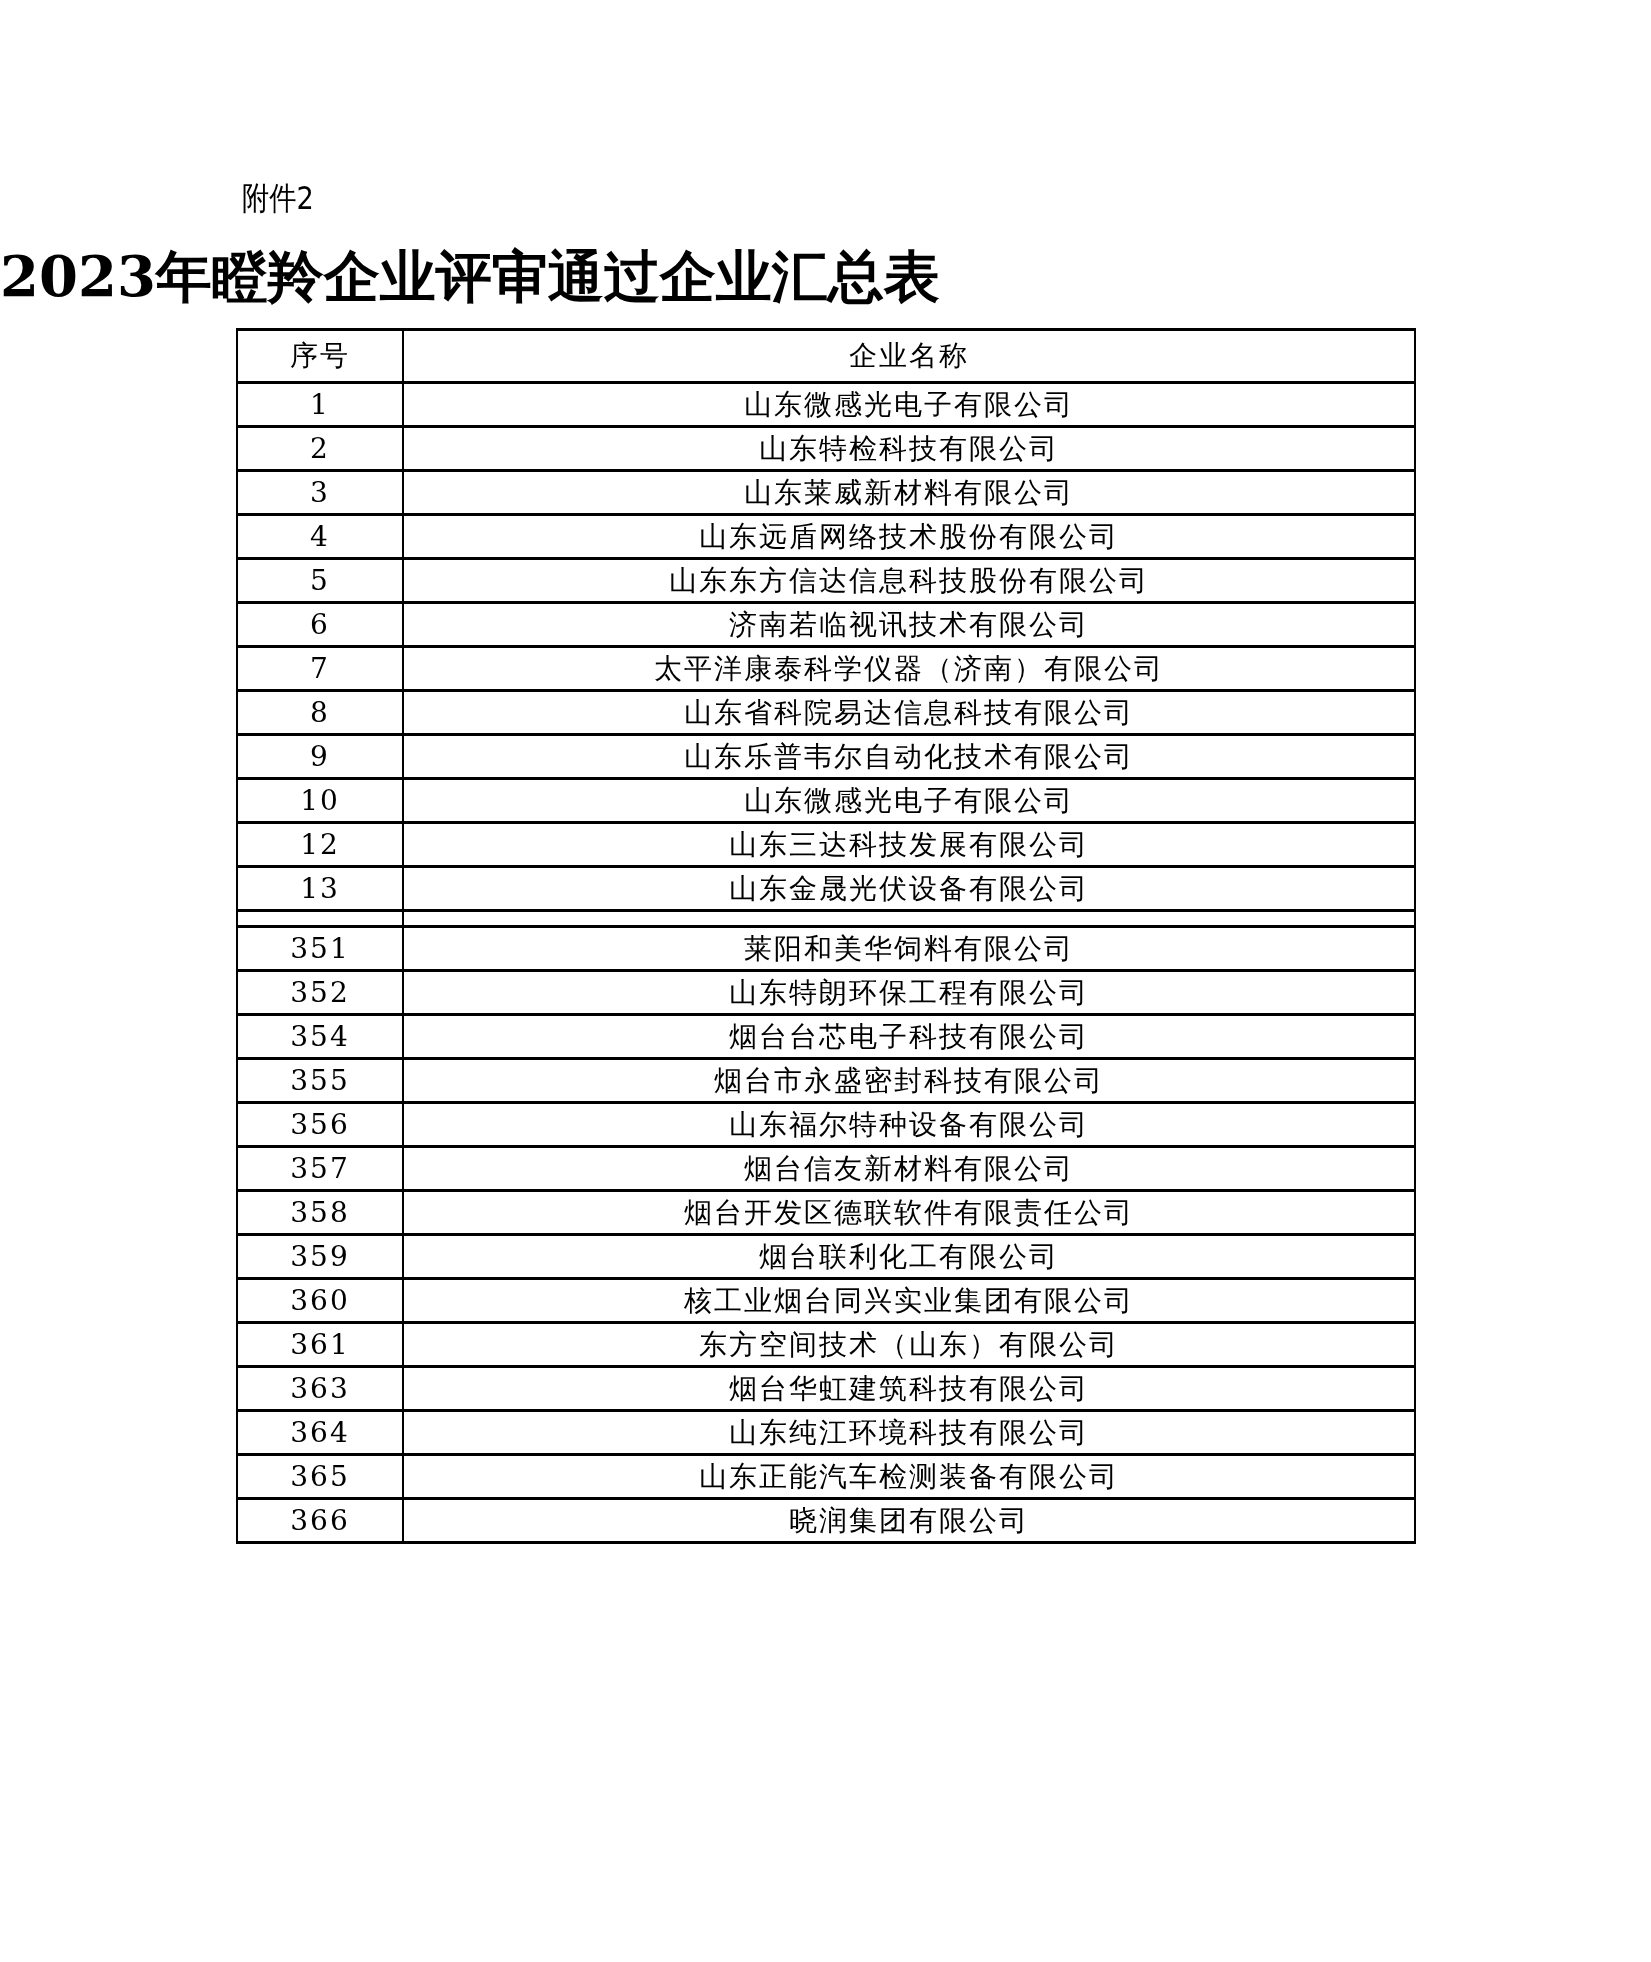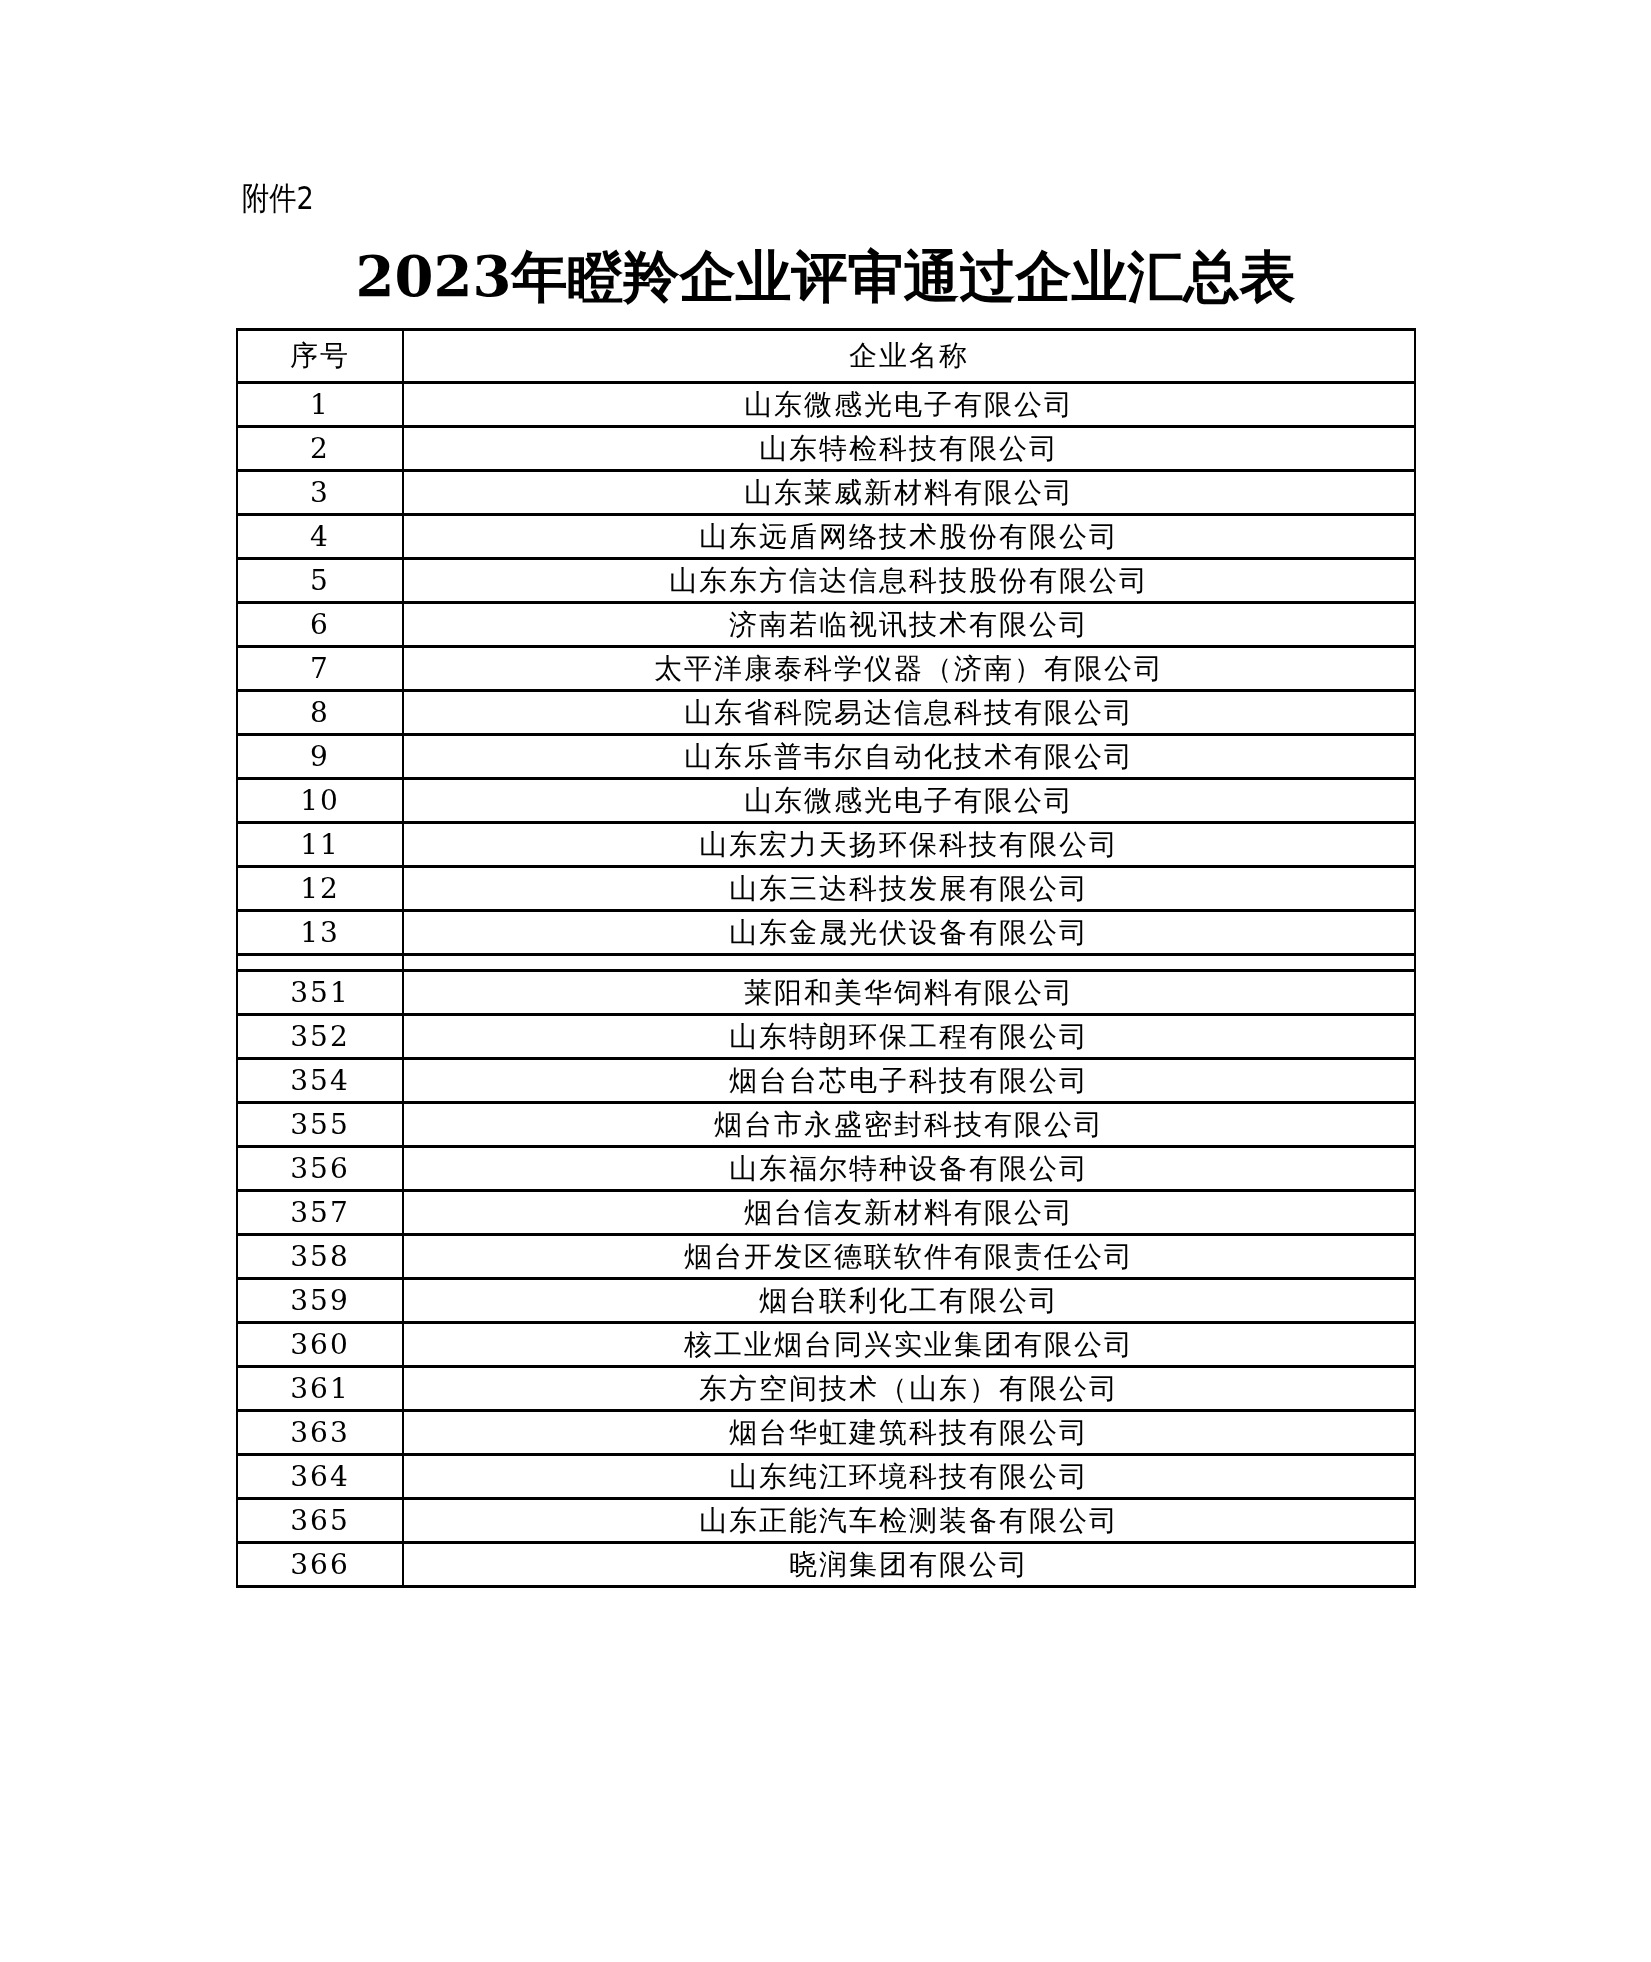--- a/index.html
+++ b/index.html
@@ -3,21 +3,21 @@
 <meta charset="utf-8">
 <style>
   html, body { margin: 0; padding: 0; background: #ffffff; }
   body { width: 1651px; height: 1962px; position: relative; overflow: hidden; color: #000; }
   .attach {
     position: absolute; left: 242px; top: 178px;
     font-family: "DejaVu Sans", sans-serif; font-size: 32px; line-height: 40px;
     transform: scaleX(0.85); transform-origin: left center;
   }
   .title {
-    position: absolute; left: 0; width: 1651px; top: 240px; text-align: center;
+    position: absolute; left: 0; width: 1651px; top: 240px; text-align: left;
     font-family: "DejaVu Serif", serif; font-weight: bold; font-size: 56px; line-height: 72px;
   }
   table.list {
     position: absolute; left: 236px; top: 328px; width: 1180px;
     border-collapse: collapse; table-layout: fixed;
     font-family: "DejaVu Serif", serif;
   }
   table.list col.c1 { width: 166px; }
   table.list td, table.list th {
     border-left: 2px solid #000; border-right: 2px solid #000;
@@ -78,24 +78,20 @@
         <td>8</td>
         <td>山东省科院易达信息科技有限公司</td>
       </tr>
       <tr>
         <td>9</td>
         <td>山东乐普韦尔自动化技术有限公司</td>
       </tr>
       <tr>
         <td>10</td>
         <td>山东微感光电子有限公司</td>
-      </tr>
-      <tr>
-        <td>11</td>
-        <td>山东宏力天扬环保科技有限公司</td>
       </tr>
       <tr>
         <td>12</td>
         <td>山东三达科技发展有限公司</td>
       </tr>
       <tr>
         <td>13</td>
         <td>山东金晟光伏设备有限公司</td>
       </tr>
     </tbody>

